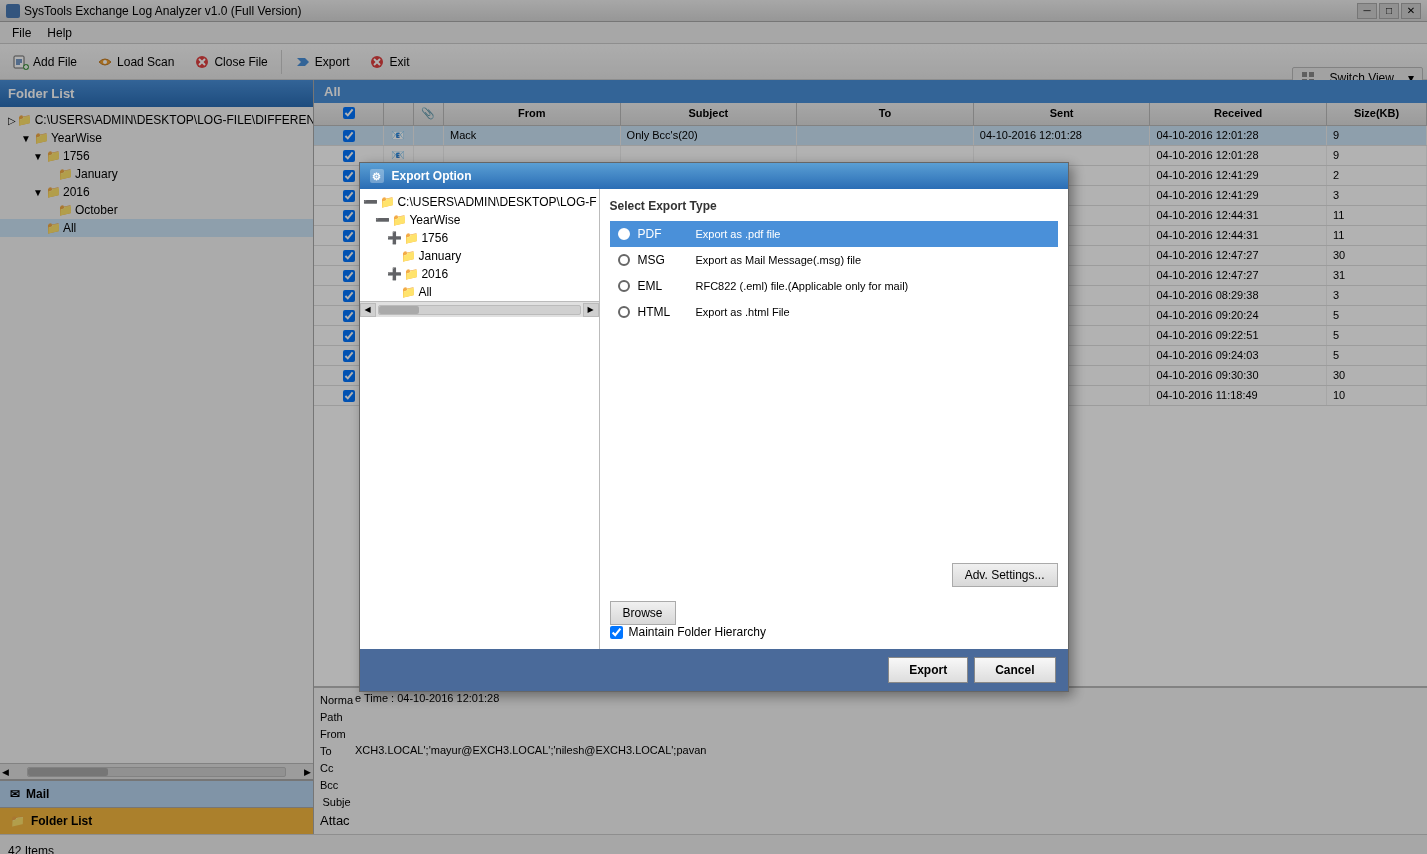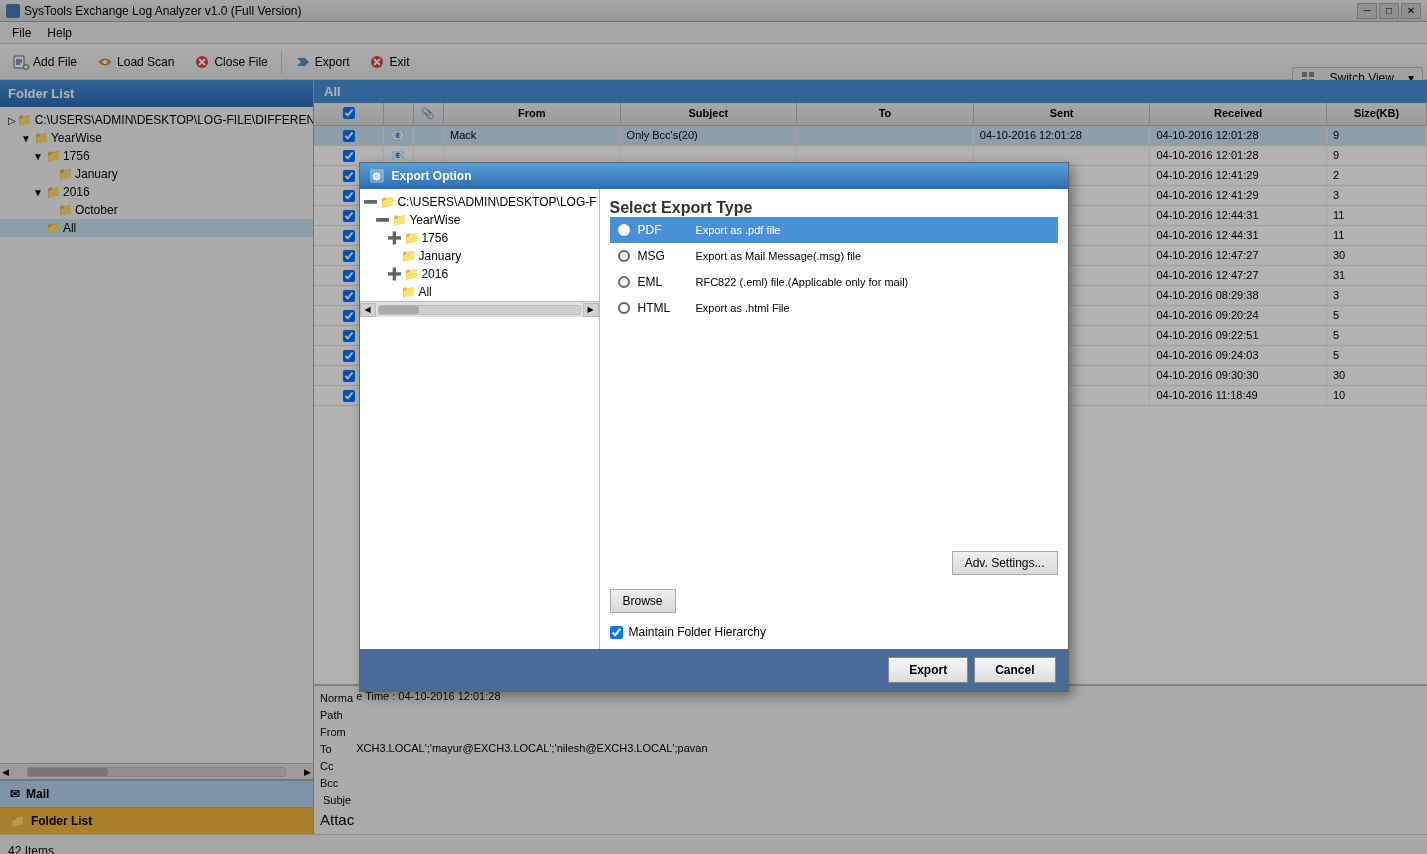--- a/index.html
+++ b/index.html
@@ -206,21 +206,22 @@
       padding: 4px 0;
     }
     .modal-right {
       flex: 1;
       padding: 10px;
       display: flex;
       flex-direction: column;
     }
     .modal-section-title {
       font-weight: bold;
-      font-size: 16px;
+      font-size: 12px;
+      margin-bottom: 8px;
       color: #333;
     }
     .export-type-row {
       display: flex;
       align-items: center;
       padding: 6px 8px;
       cursor: pointer;
       gap: 8px;
     }
     .export-type-row.selected { background: #4a90d9; color: white; }
@@ -260,21 +261,21 @@
     .browse-btn {
       padding: 4px 12px;
       background: linear-gradient(to bottom, #f0f0f0, #d8d8d8);
       border: 1px solid #aaa;
       cursor: pointer;
       font-size: 12px;
     }
 
     .maintain-folder-row {
       display: flex; align-items: center; gap: 6px;
-      margin-top: 12px;
+      margin-top: 0;
     }
 
     .modal-footer {
       background: #4a6a9a;
       padding: 8px 12px;
       display: flex;
       justify-content: flex-end;
       gap: 6px;
     }
     .footer-btn {
@@ -655,21 +656,21 @@
 
     <div style="border-top: 2px solid #bbb; padding: 4px 6px; background: #f5f5f5; display: grid; grid-template-columns: auto 1fr; gap: 2px;">
       <div style="display: flex; flex-direction: column; gap: 1px;">
         <div style="font-size:11px; padding: 2px 0;">Norma</div>
         <div style="font-size:11px; padding: 2px 0;">Path</div>
         <div style="font-size:11px; padding: 2px 0;">From</div>
         <div style="font-size:11px; padding: 2px 0;">To</div>
         <div style="font-size:11px; padding: 2px 0;">Cc</div>
         <div style="font-size:11px; padding: 2px 0;">Bcc</div>
         <div style="font-size:11px; padding: 2px 0; text-align: center;">Subje</div>
-        <div style="font-size:15px; padding: 2px 0; text-align: right;">Attac</div>
+        <div style="font-size:13px; padding: 2px 0;">Attac</div>
       </div>
       <div>
         <div style="font-size:11px;">e Time  :  04-10-2016 12:01:28</div>
         <div style="font-size:11px; margin-top: 40px; overflow: hidden; text-overflow: ellipsis; white-space: nowrap;">XCH3.LOCAL';'mayur@EXCH3.LOCAL';'nilesh@EXCH3.LOCAL';pavan</div>
       </div>
     </div>
   </div>
 </div>
 
 <div class="status-bar">

